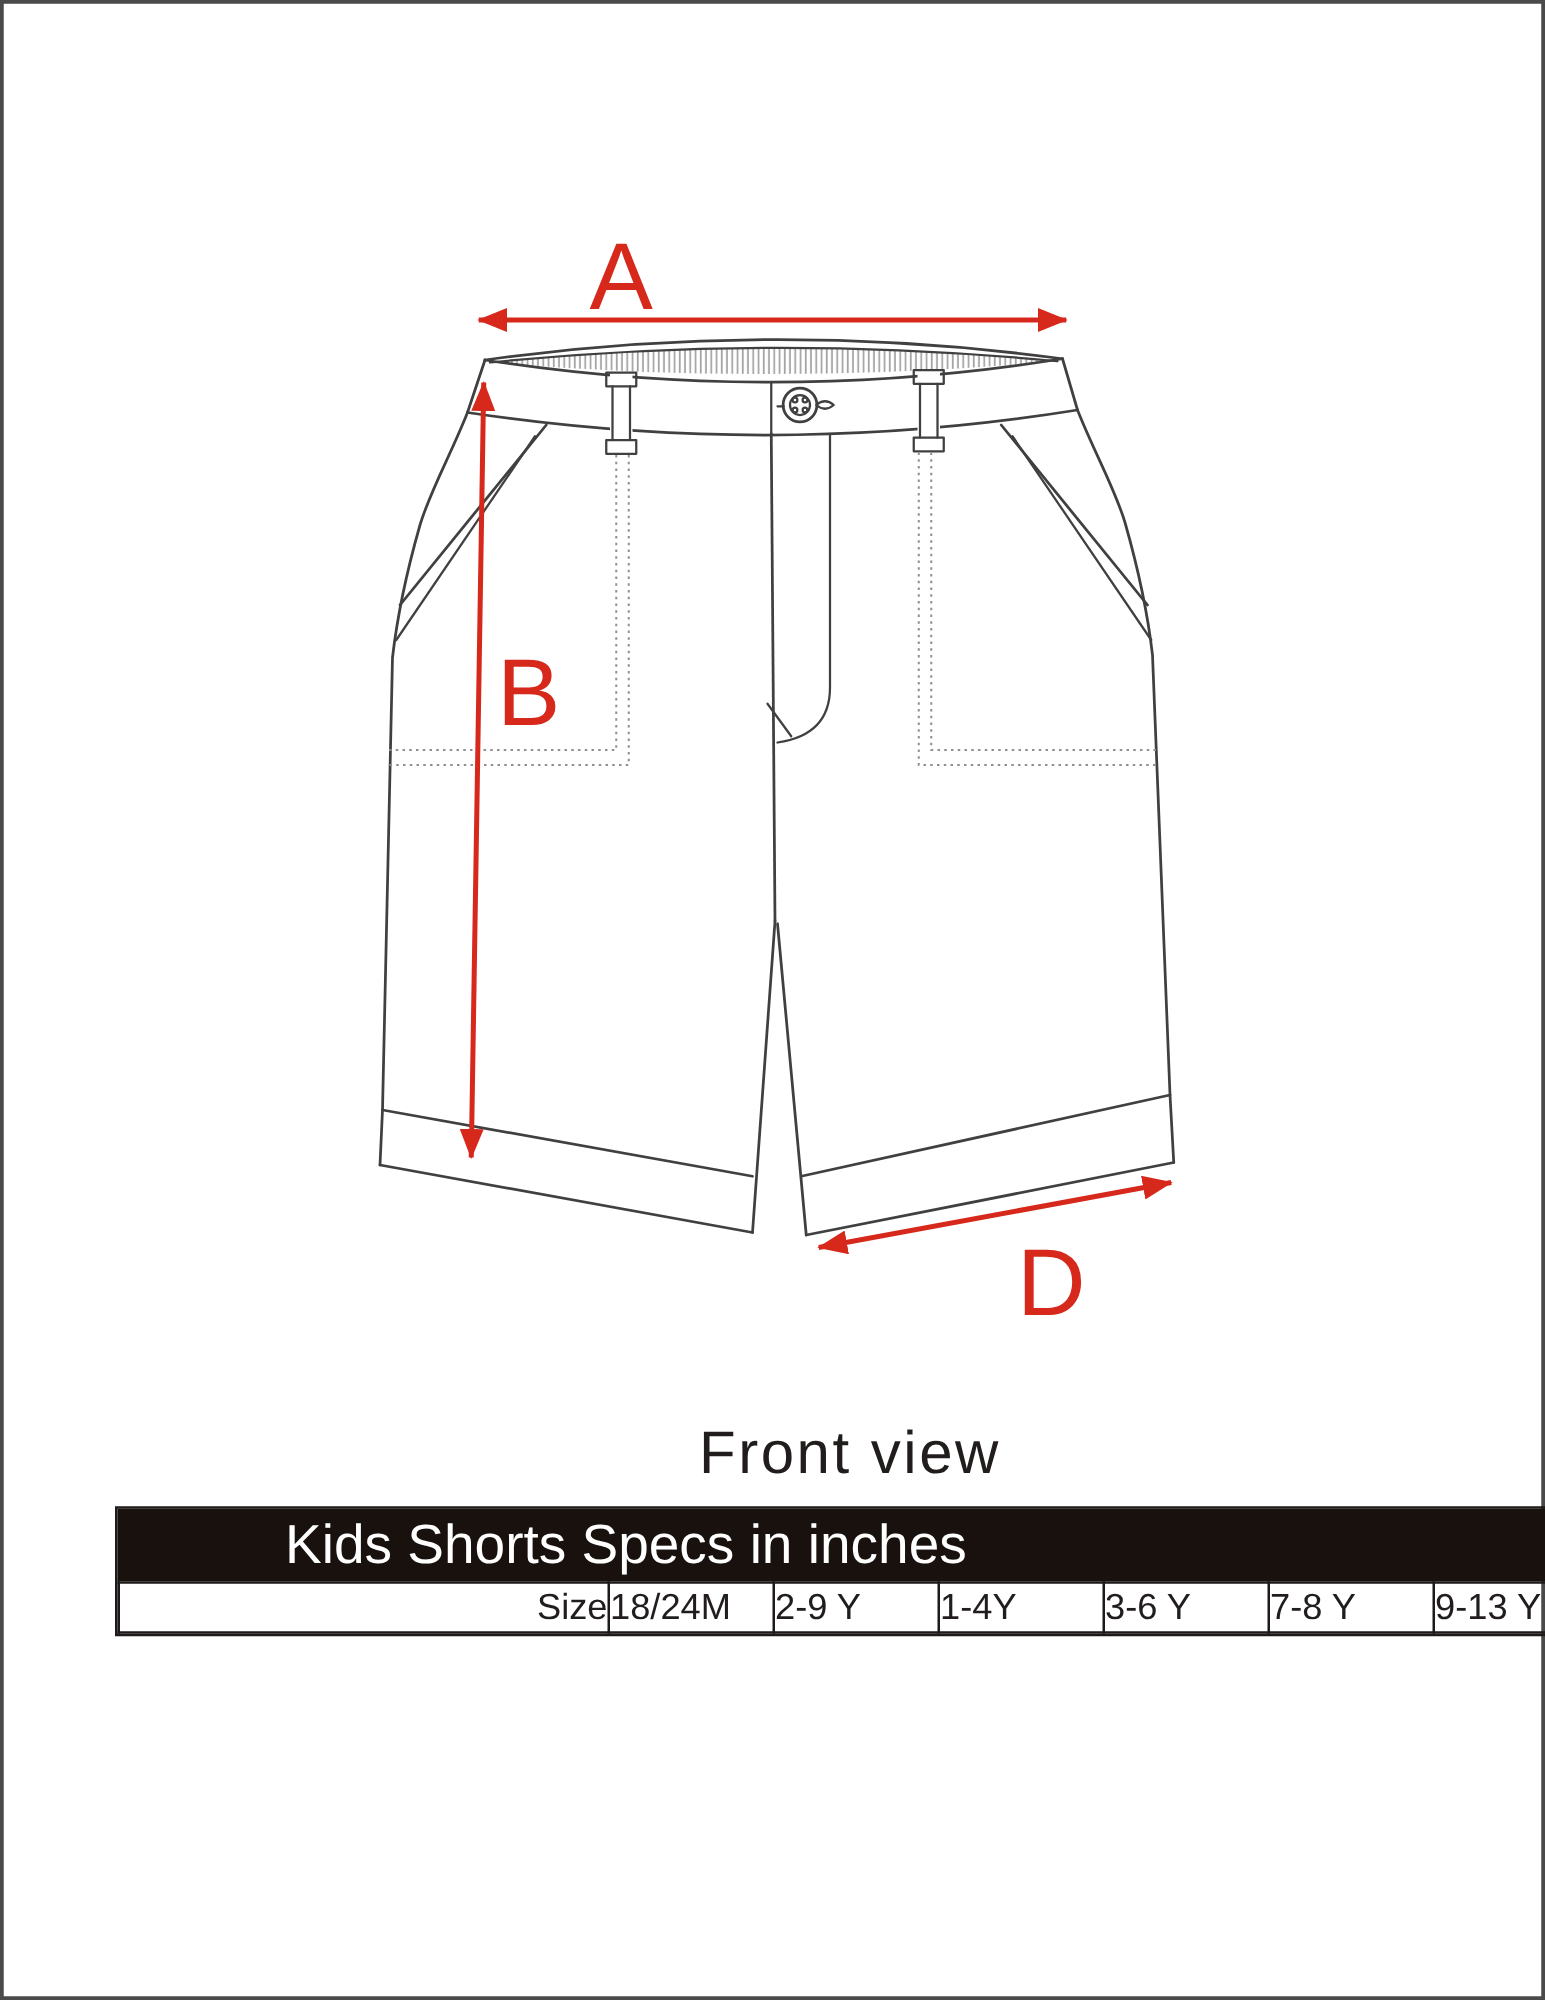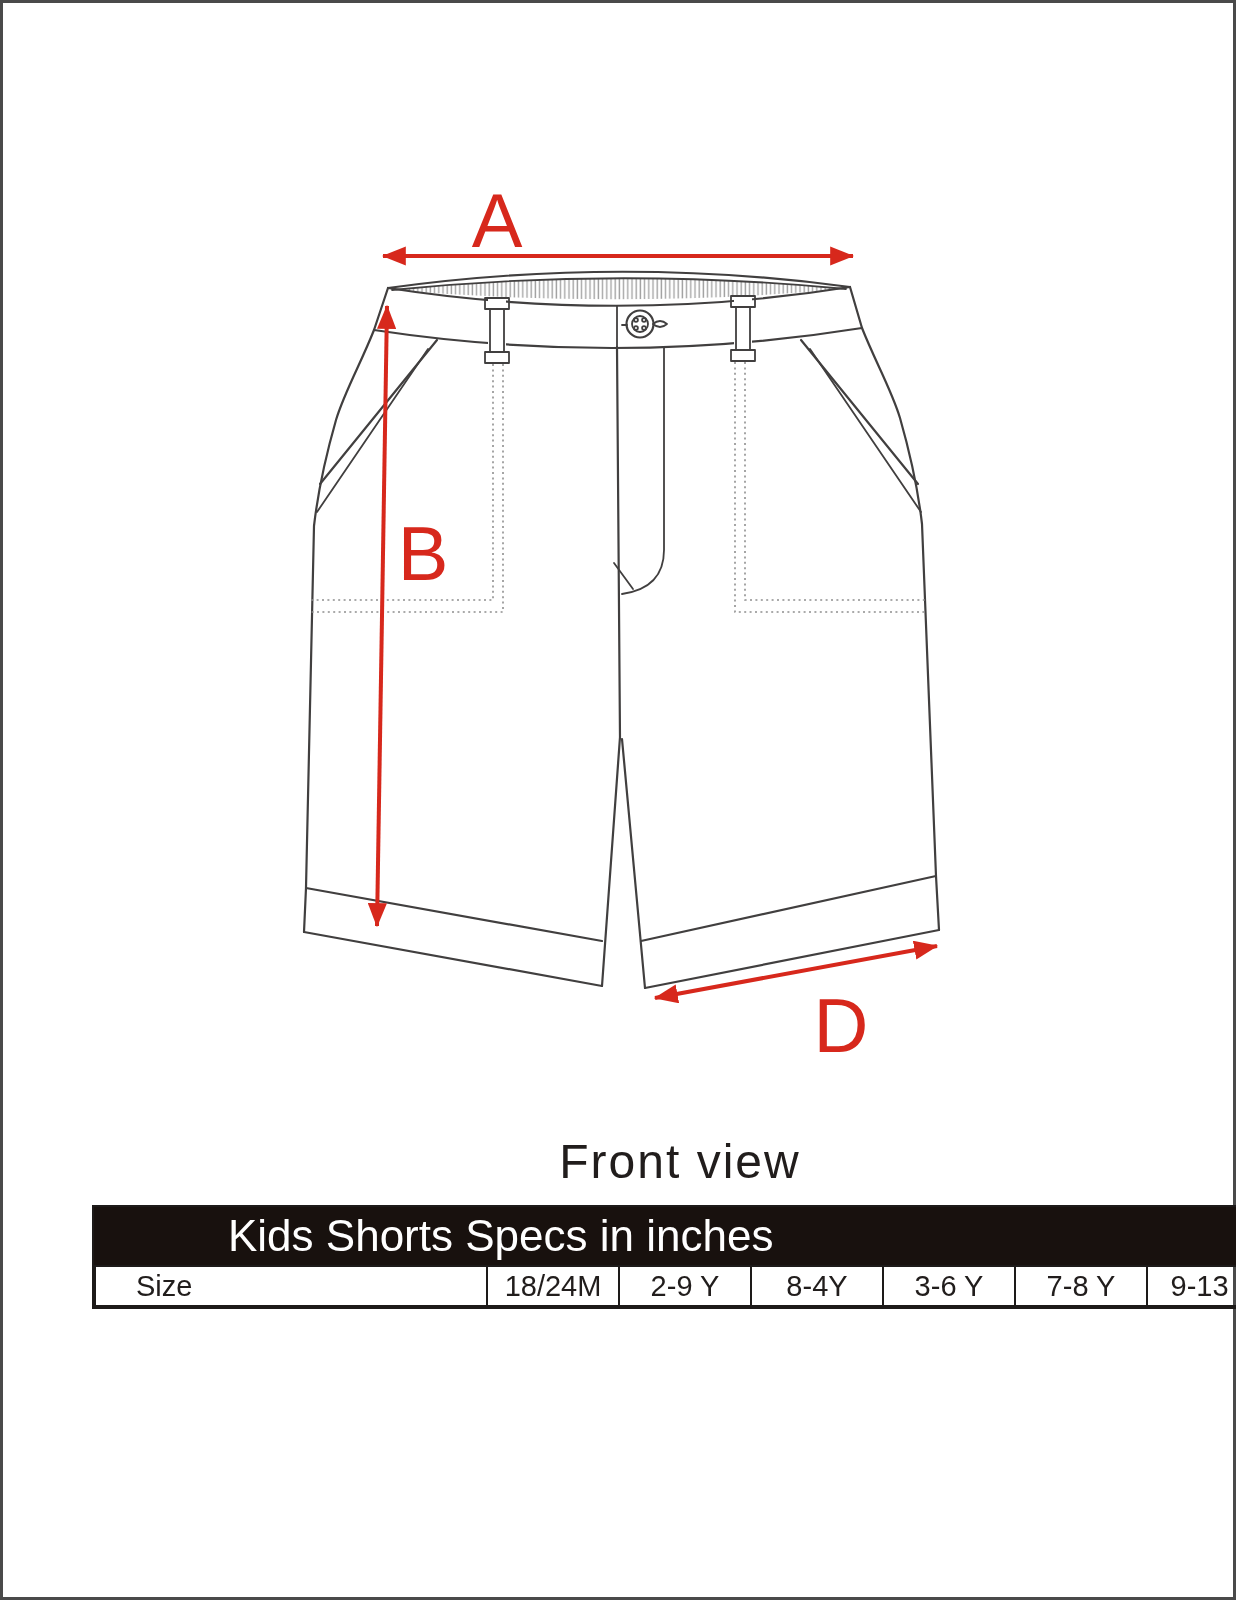--- a/index.html
+++ b/index.html
@@ -48,25 +48,25 @@
     white-space:nowrap;
   }
   .spec table{
     width:100%;border-collapse:collapse;table-layout:fixed;
   }
   .spec col.c0{width:392px;}
   .spec td{
     border:2px solid var(--tborder,#1d1a19);
     height:38px;
     font-size:29px;
-    text-align:center;
+    text-align:left;
     padding:0;
     overflow:hidden;
   }
-  .spec td.lbl{text-align:left;padding-left:40px;}
+  .spec td.lbl{text-align:right;padding-left:40px;}
 </style>
 </head>
 <body>
 
 <div class="page">
 
   <svg class="drawing" width="1236" height="1200" viewBox="0 0 1236 1200">
     <defs>
       <pattern id="hatch" width="4.2" height="8" patternUnits="userSpaceOnUse">
         <path d="M2 0 V8" stroke="#a3a3a3" stroke-width="1.4"></path>
@@ -156,21 +156,21 @@
           <col>
           <col>
           <col>
           <col>
         </colgroup>
       <tbody>
         <tr>
           <td class="lbl">Size</td>
           <td>18/24M</td>
           <td>2-9 Y</td>
-          <td>8-4Y</td>
+          <td>1-4Y</td>
           <td>3-6 Y</td>
           <td>7-8 Y</td>
           <td>9-13 Y</td>
         </tr>
       </tbody>
     </table>
   </div>
 
 </div>
 

